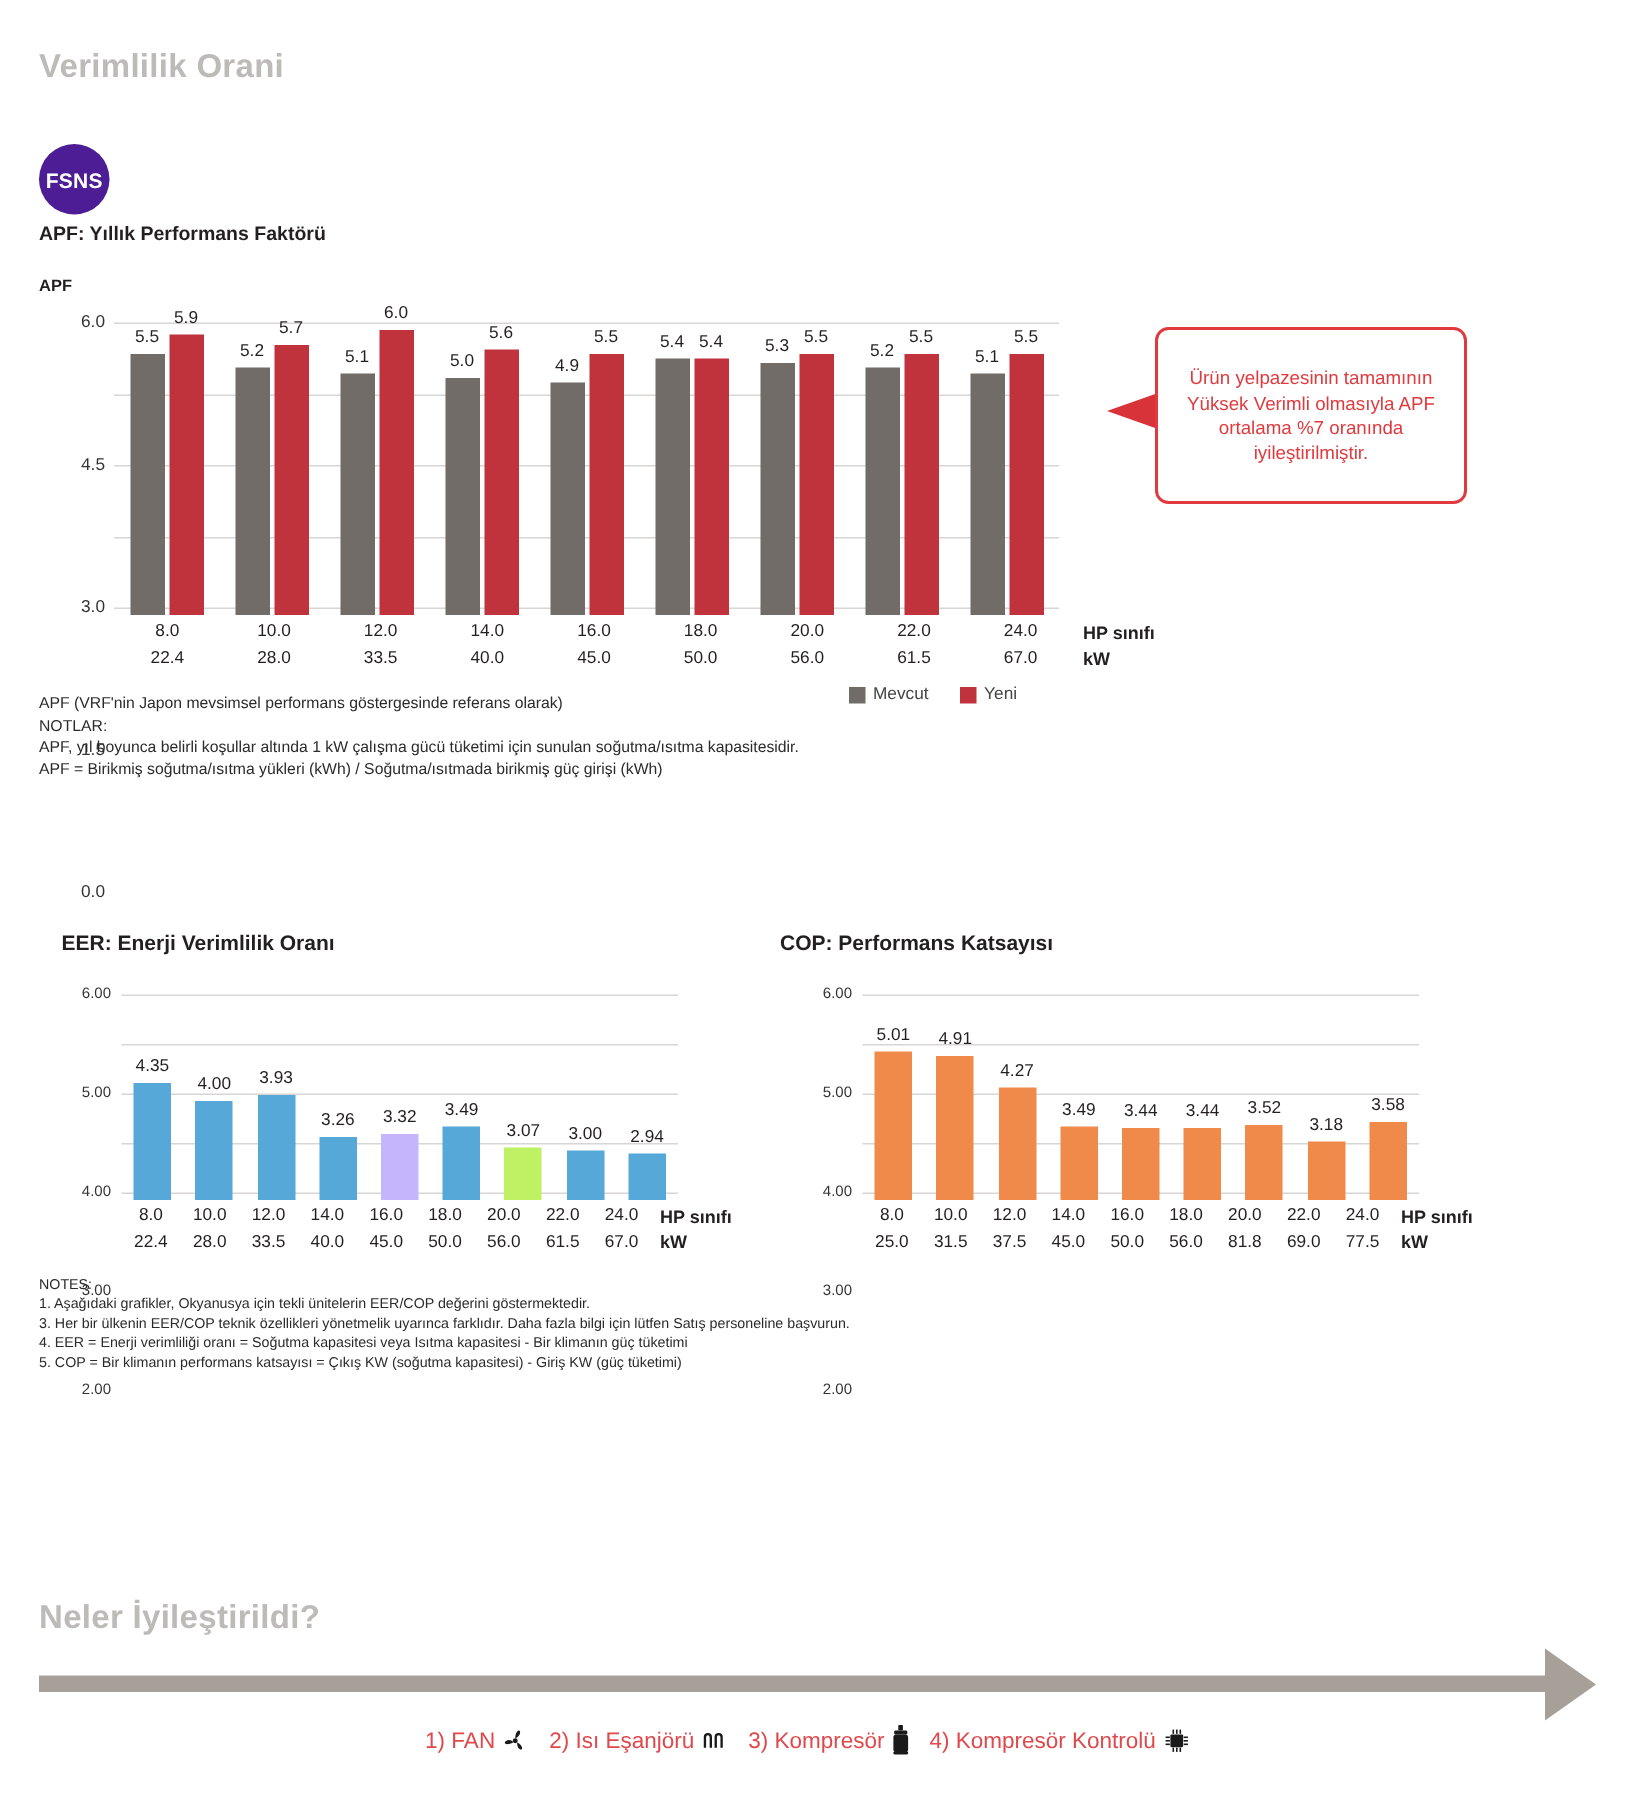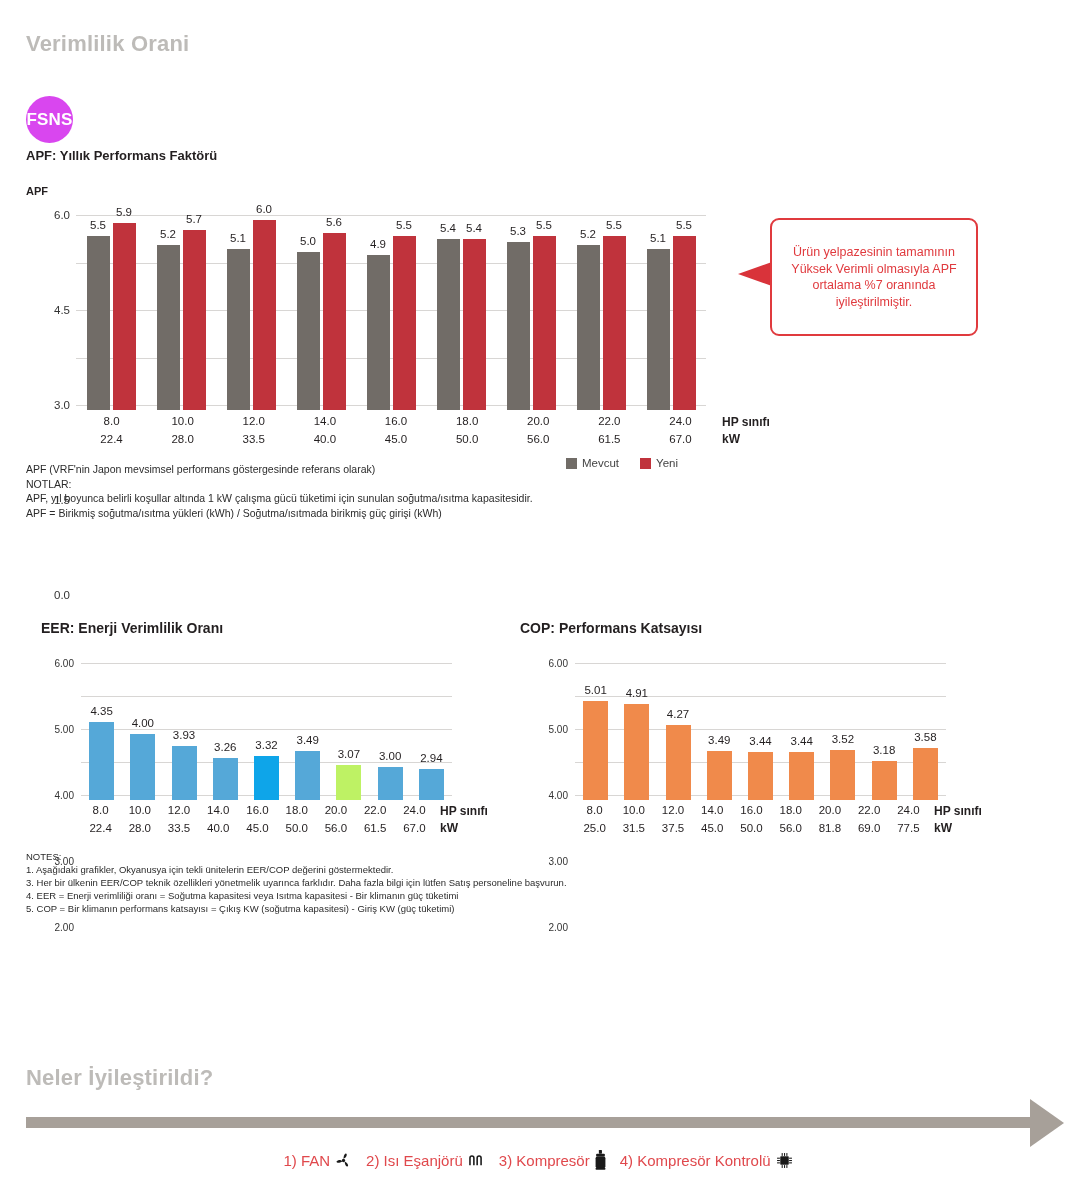--- a/index.html
+++ b/index.html
@@ -21,23 +21,23 @@
     color:#bdbbb8;
     letter-spacing:0.2px;
   }
   #title-verimlilik { left:26px; top:31px; }
   #title-neler { left:26px; top:1065px; }
 
   
   .fsns-badge {
     position:absolute; left:26px; top:96px;
     width:47px; height:47px; border-radius:50%;
-    background:#d946ef; color:#ffffff;
+    background:#4c1d95; color:#ffffff;
     display:flex; align-items:center; justify-content:center;
-    font-size:17px; font-weight:bold; letter-spacing:0.2px;
+    font-size:14px; font-weight:bold; letter-spacing:0.2px;
   }
 
   .chart-heading {
     position:absolute;
     font-size:13px; font-weight:bold; color:#231f20;
   }
   #apf-heading { left:26px; top:148px; }
 
   .axis-unit-label {
     position:absolute; font-size:11px; font-weight:bold; color:#231f20;
@@ -390,31 +390,31 @@
           <div class="sm-bar eer" style="height: 77.55px; background: rgb(85, 168, 216);">
             <span class="sm-val">4.35</span>
           </div>
         </div>
         <div class="sm-group">
           <div class="sm-bar eer" style="height: 66px; background: rgb(85, 168, 216);">
             <span class="sm-val">4.00</span>
           </div>
         </div>
         <div class="sm-group">
-          <div class="sm-bar eer" style="height: 54px; background: rgb(85, 168, 216);">
+          <div class="sm-bar eer" style="height: 70px; background: rgb(85, 168, 216);">
             <span class="sm-val">3.93</span>
           </div>
         </div>
         <div class="sm-group">
           <div class="sm-bar eer" style="height: 41.58px; background: rgb(85, 168, 216);">
             <span class="sm-val">3.26</span>
           </div>
         </div>
         <div class="sm-group">
-          <div class="sm-bar eer" style="height: 43.56px; background: #0ea5e9;">
+          <div class="sm-bar eer" style="height: 43.56px; background: #c4b5fd;">
             <span class="sm-val">3.32</span>
           </div>
         </div>
         <div class="sm-group">
           <div class="sm-bar eer" style="height: 49.17px; background: rgb(85, 168, 216);">
             <span class="sm-val">3.49</span>
           </div>
         </div>
         <div class="sm-group">
           <div class="sm-bar eer" style="height: 35.31px; background: #bef264;">

